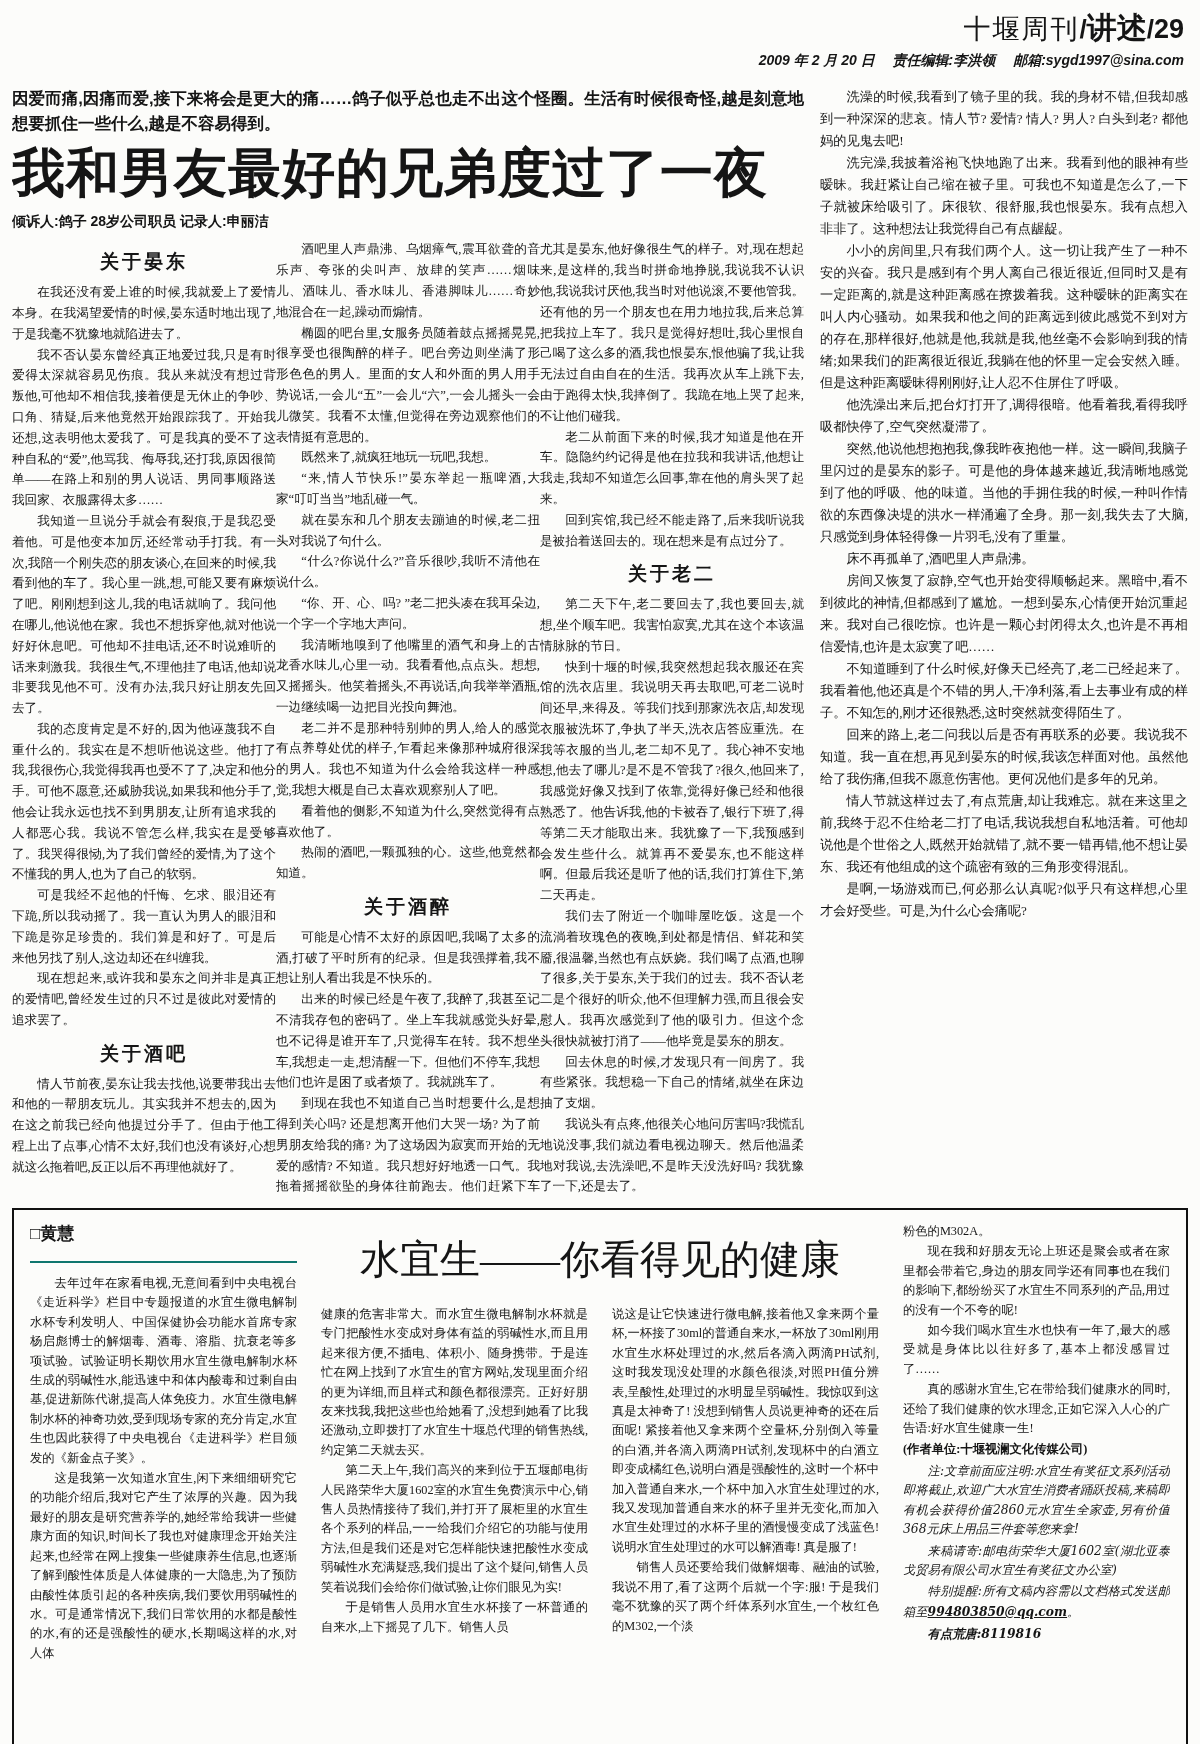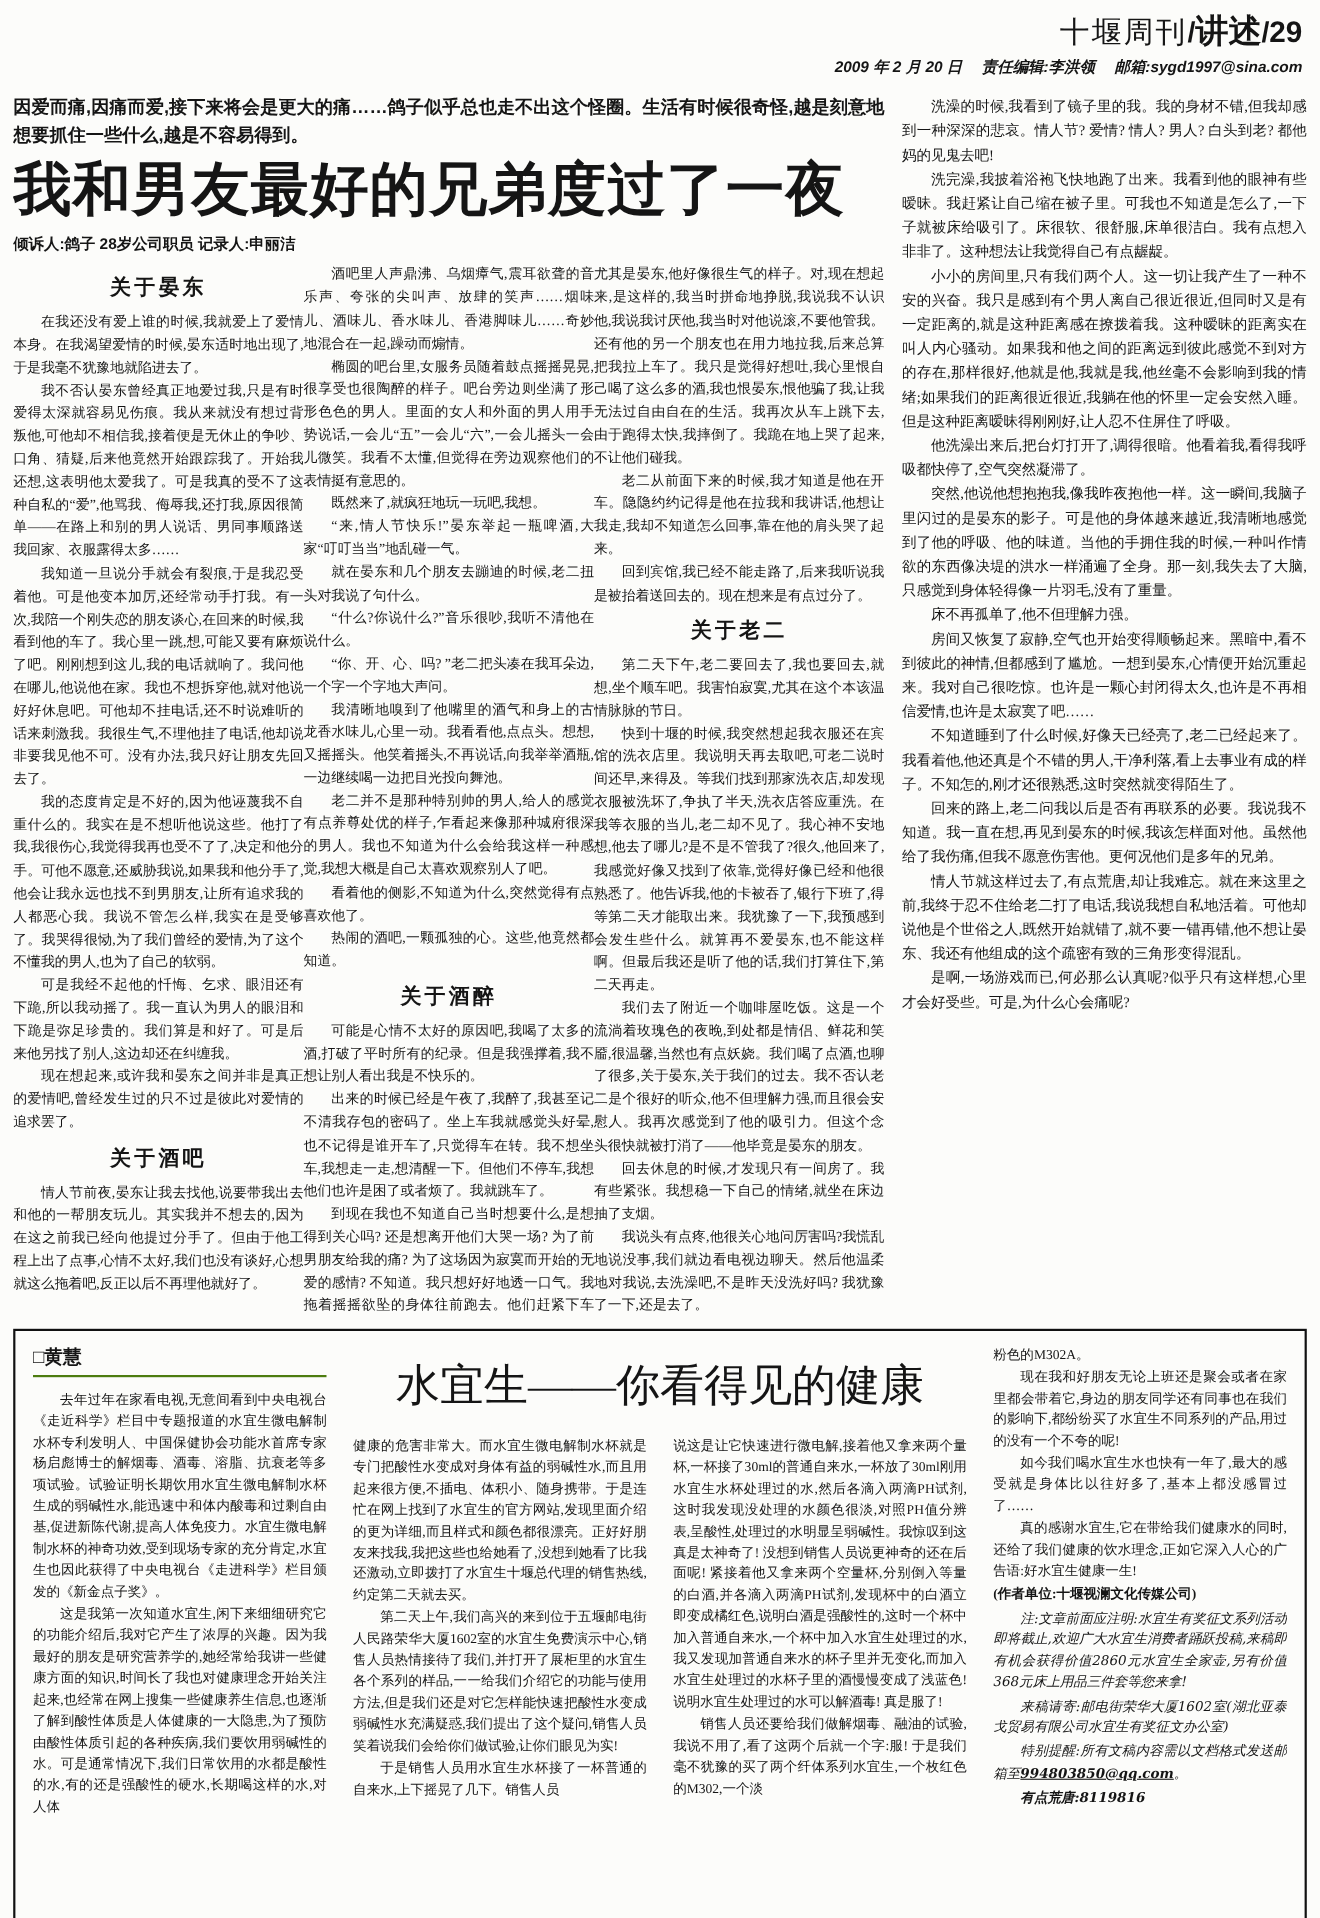--- a/index.html
+++ b/index.html
@@ -55,21 +55,21 @@
     column-gap:24px;
   }
   .ad-col{ font-size:12.3px; line-height:19.4px; overflow:hidden; }
   .ad-col .para{ margin-bottom:1px; }
   .ad-col1{ grid-column:1; grid-row:1 / span 2; }
   .ad-col2{ grid-column:2; grid-row:2; }
   .ad-col3{ grid-column:3; grid-row:2; }
   .ad-col4{ grid-column:4; grid-row:1 / span 2; }
   .ad-author{
     font:700 17px "Liberation Sans",sans-serif;
-    border-bottom:2px solid #4d7c0f; padding-bottom:5px; margin-bottom:11px;
+    border-bottom:2px solid #0f766e; padding-bottom:16px; margin-bottom:11px;
   }
   .ad-headline{
     grid-column:2 / span 2; grid-row:1;
     font-family:"Liberation Serif","DejaVu Serif",serif; font-weight:500;
     font-size:40px; text-align:center; white-space:nowrap; padding:10px 0 18px;
   }
 </style>
 </head>
 <body>
 
@@ -128,25 +128,25 @@
             <p class="para p">第二天下午,老二要回去了,我也要回去,就想,坐个顺车吧。我害怕寂寞,尤其在这个本该温情脉脉的节日。</p>
             <p class="para p">快到十堰的时候,我突然想起我衣服还在宾馆的洗衣店里。我说明天再去取吧,可老二说时间还早,来得及。等我们找到那家洗衣店,却发现衣服被洗坏了,争执了半天,洗衣店答应重洗。在我等衣服的当儿,老二却不见了。我心神不安地想,他去了哪儿?是不是不管我了?很久,他回来了,我感觉好像又找到了依靠,觉得好像已经和他很熟悉了。他告诉我,他的卡被吞了,银行下班了,得等第二天才能取出来。我犹豫了一下,我预感到会发生些什么。就算再不爱晏东,也不能这样啊。但最后我还是听了他的话,我们打算住下,第二天再走。</p>
             <p class="para p">我们去了附近一个咖啡屋吃饭。这是一个流淌着玫瑰色的夜晚,到处都是情侣、鲜花和笑靥,很温馨,当然也有点妖娆。我们喝了点酒,也聊了很多,关于晏东,关于我们的过去。我不否认老二是个很好的听众,他不但理解力强,而且很会安慰人。我再次感觉到了他的吸引力。但这个念头很快就被打消了——他毕竟是晏东的朋友。</p>
             <p class="para p">回去休息的时候,才发现只有一间房了。我有些紧张。我想稳一下自己的情绪,就坐在床边抽了支烟。</p>
             <p class="para p">我说头有点疼,他很关心地问厉害吗?我慌乱地说没事,我们就边看电视边聊天。然后他温柔地对我说,去洗澡吧,不是昨天没洗好吗? 我犹豫了一下,还是去了。</p>
           </div>
       </div>
     </div>
     <div class="main-right">
         <p class="para p">洗澡的时候,我看到了镜子里的我。我的身材不错,但我却感到一种深深的悲哀。情人节? 爱情? 情人? 男人? 白头到老? 都他妈的见鬼去吧!</p>
-        <p class="para p">洗完澡,我披着浴袍飞快地跑了出来。我看到他的眼神有些暧昧。我赶紧让自己缩在被子里。可我也不知道是怎么了,一下子就被床给吸引了。床很软、很舒服,床单很洁白。我有点想入非非了。这种想法让我觉得自己有点龌龊。</p>
+        <p class="para p">洗完澡,我披着浴袍飞快地跑了出来。我看到他的眼神有些暧昧。我赶紧让自己缩在被子里。可我也不知道是怎么了,一下子就被床给吸引了。床很软、很舒服,我也恨晏东。我有点想入非非了。这种想法让我觉得自己有点龌龊。</p>
         <p class="para p">小小的房间里,只有我们两个人。这一切让我产生了一种不安的兴奋。我只是感到有个男人离自己很近很近,但同时又是有一定距离的,就是这种距离感在撩拨着我。这种暧昧的距离实在叫人内心骚动。如果我和他之间的距离远到彼此感觉不到对方的存在,那样很好,他就是他,我就是我,他丝毫不会影响到我的情绪;如果我们的距离很近很近,我躺在他的怀里一定会安然入睡。但是这种距离暧昧得刚刚好,让人忍不住屏住了呼吸。</p>
         <p class="para p">他洗澡出来后,把台灯打开了,调得很暗。他看着我,看得我呼吸都快停了,空气突然凝滞了。</p>
         <p class="para p">突然,他说他想抱抱我,像我昨夜抱他一样。这一瞬间,我脑子里闪过的是晏东的影子。可是他的身体越来越近,我清晰地感觉到了他的呼吸、他的味道。当他的手拥住我的时候,一种叫作情欲的东西像决堤的洪水一样涌遍了全身。那一刻,我失去了大脑,只感觉到身体轻得像一片羽毛,没有了重量。</p>
-        <p class="para p">床不再孤单了,他不但理解力强。</p>
+        <p class="para p">床不再孤单了,酒吧里人声鼎沸。</p>
         <p class="para p">房间又恢复了寂静,空气也开始变得顺畅起来。黑暗中,看不到彼此的神情,但都感到了尴尬。一想到晏东,心情便开始沉重起来。我对自己很吃惊。也许是一颗心封闭得太久,也许是不再相信爱情,也许是太寂寞了吧……</p>
         <p class="para p">不知道睡到了什么时候,好像天已经亮了,老二已经起来了。我看着他,他还真是个不错的男人,干净利落,看上去事业有成的样子。不知怎的,刚才还很熟悉,这时突然就变得陌生了。</p>
         <p class="para p">回来的路上,老二问我以后是否有再联系的必要。我说我不知道。我一直在想,再见到晏东的时候,我该怎样面对他。虽然他给了我伤痛,但我不愿意伤害他。更何况他们是多年的兄弟。</p>
         <p class="para p">情人节就这样过去了,有点荒唐,却让我难忘。就在来这里之前,我终于忍不住给老二打了电话,我说我想自私地活着。可他却说他是个世俗之人,既然开始就错了,就不要一错再错,他不想让晏东、我还有他组成的这个疏密有致的三角形变得混乱。</p>
         <p class="para p">是啊,一场游戏而已,何必那么认真呢?似乎只有这样想,心里才会好受些。可是,为什么心会痛呢?</p>
       </div>
   </div>
 
   <div class="ad-box">
     <div class="ad-col ad-col1">

